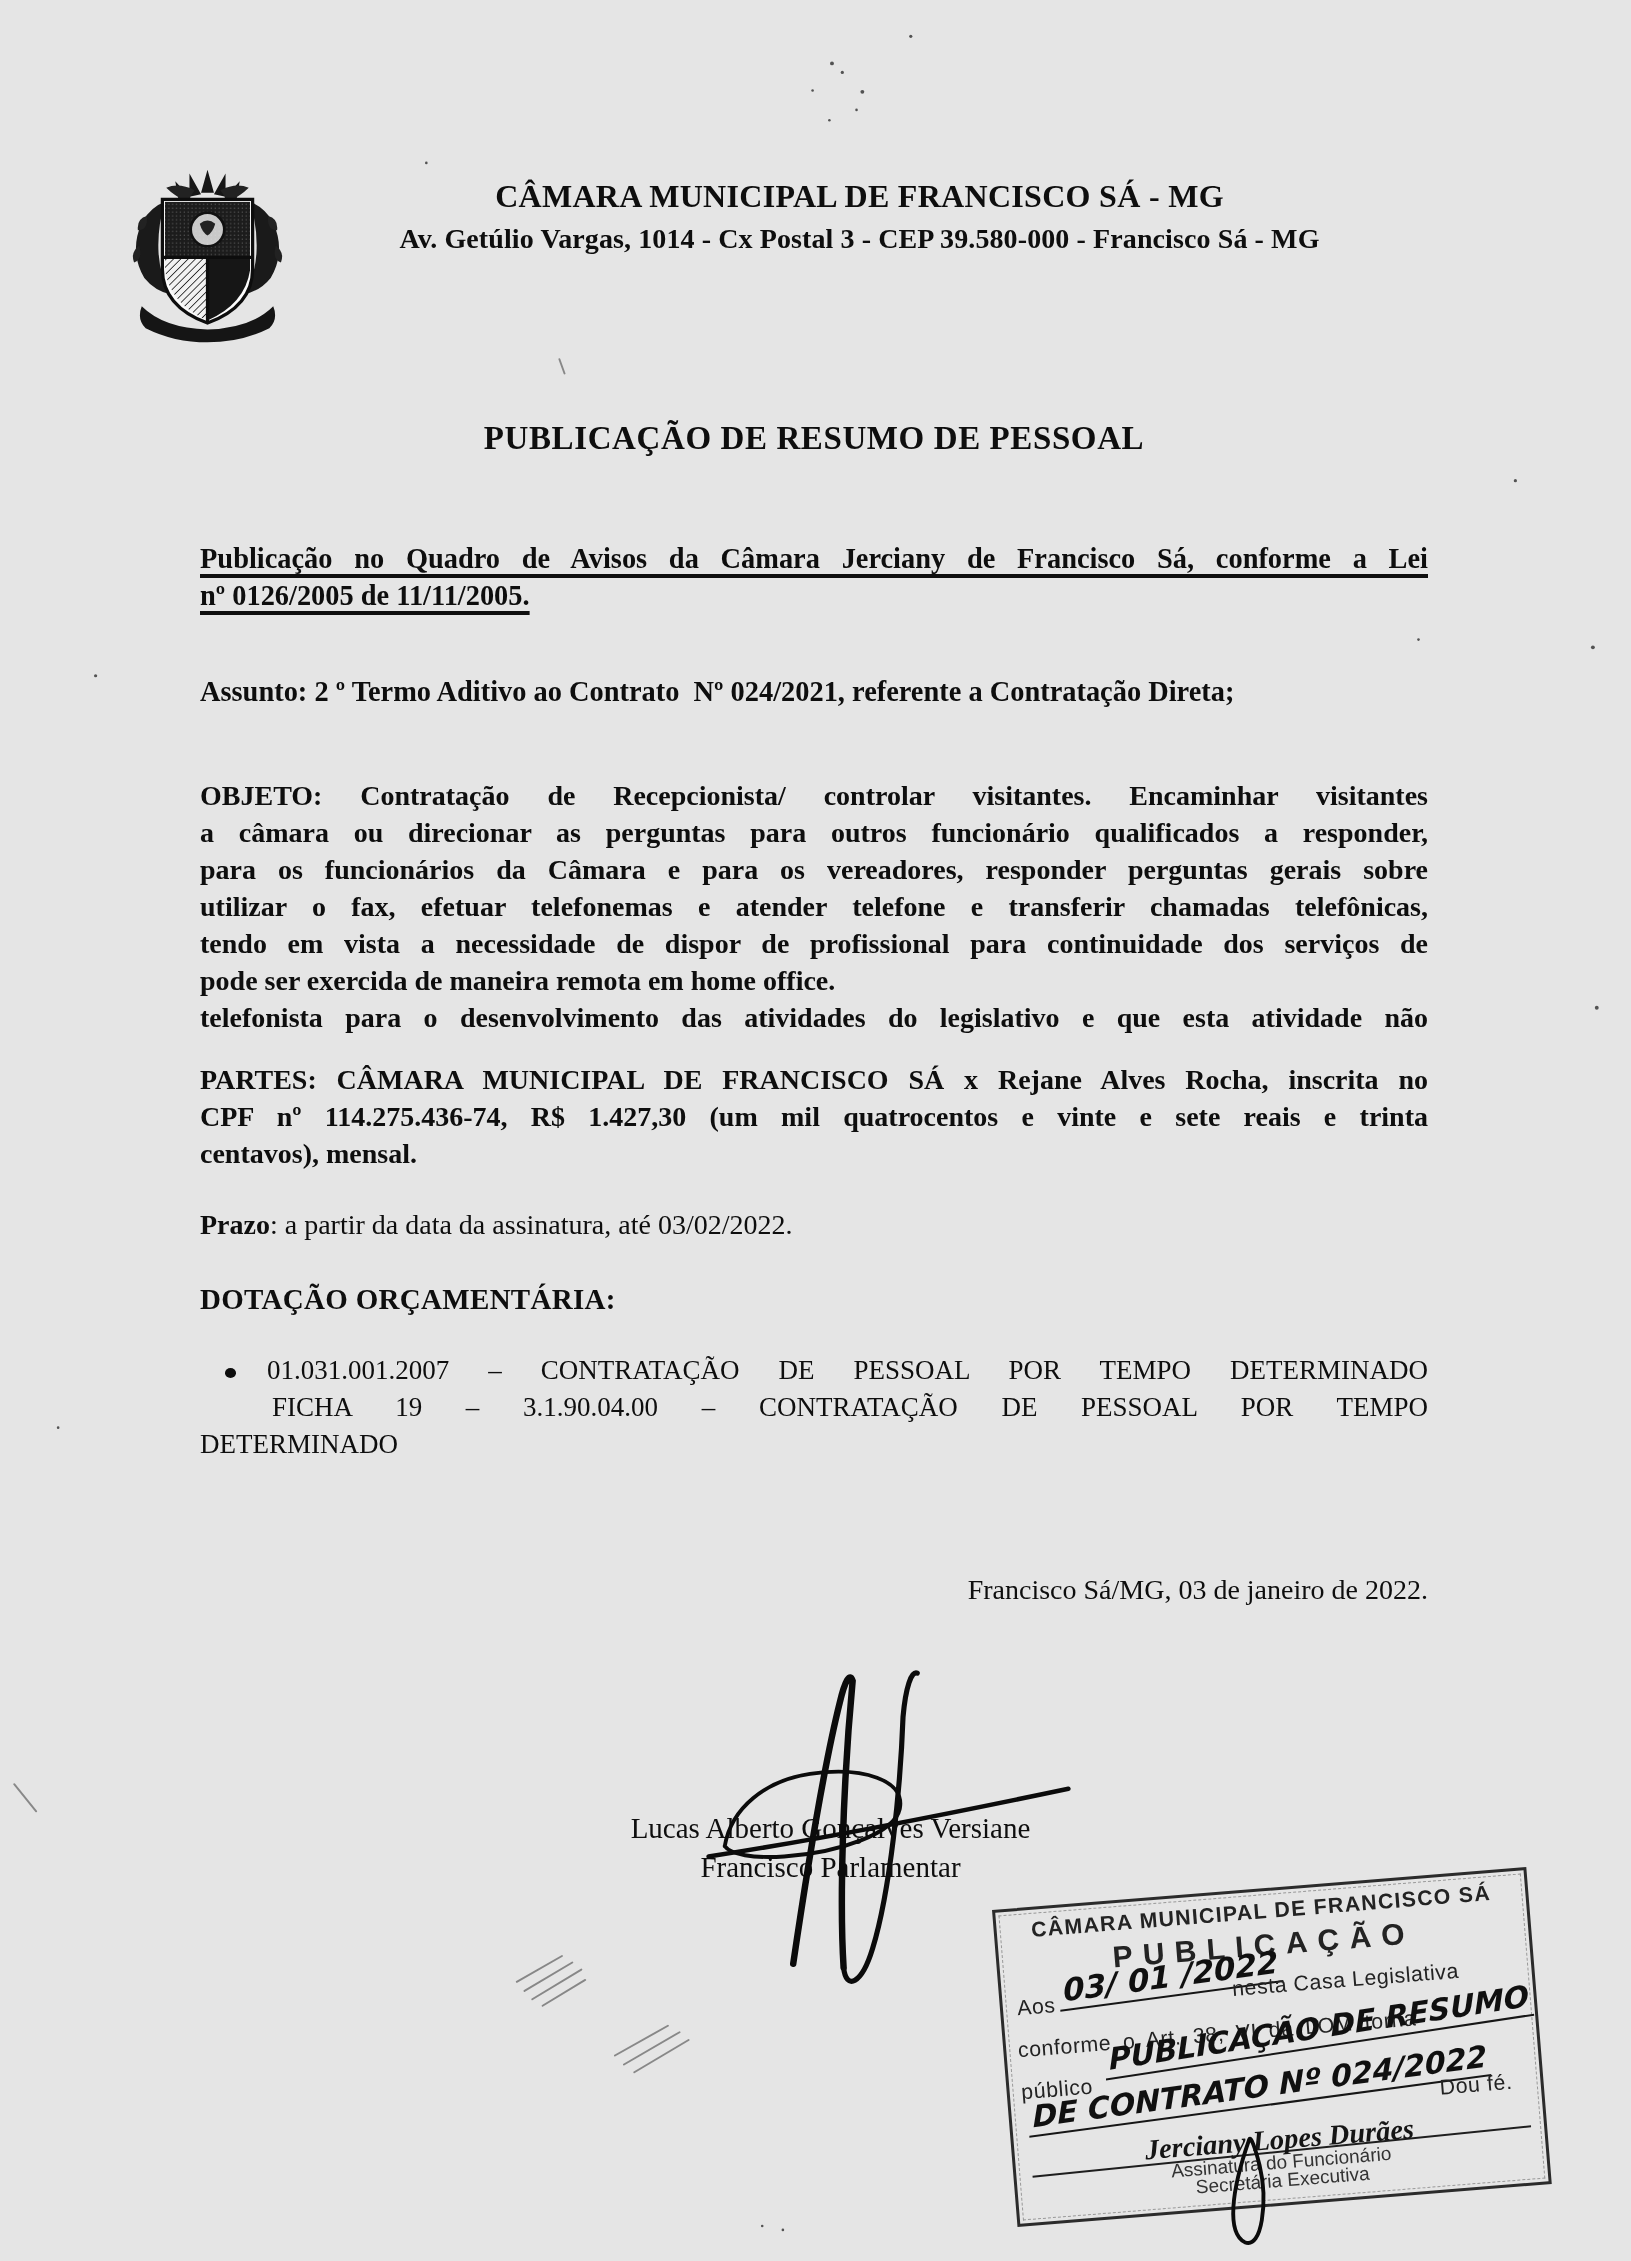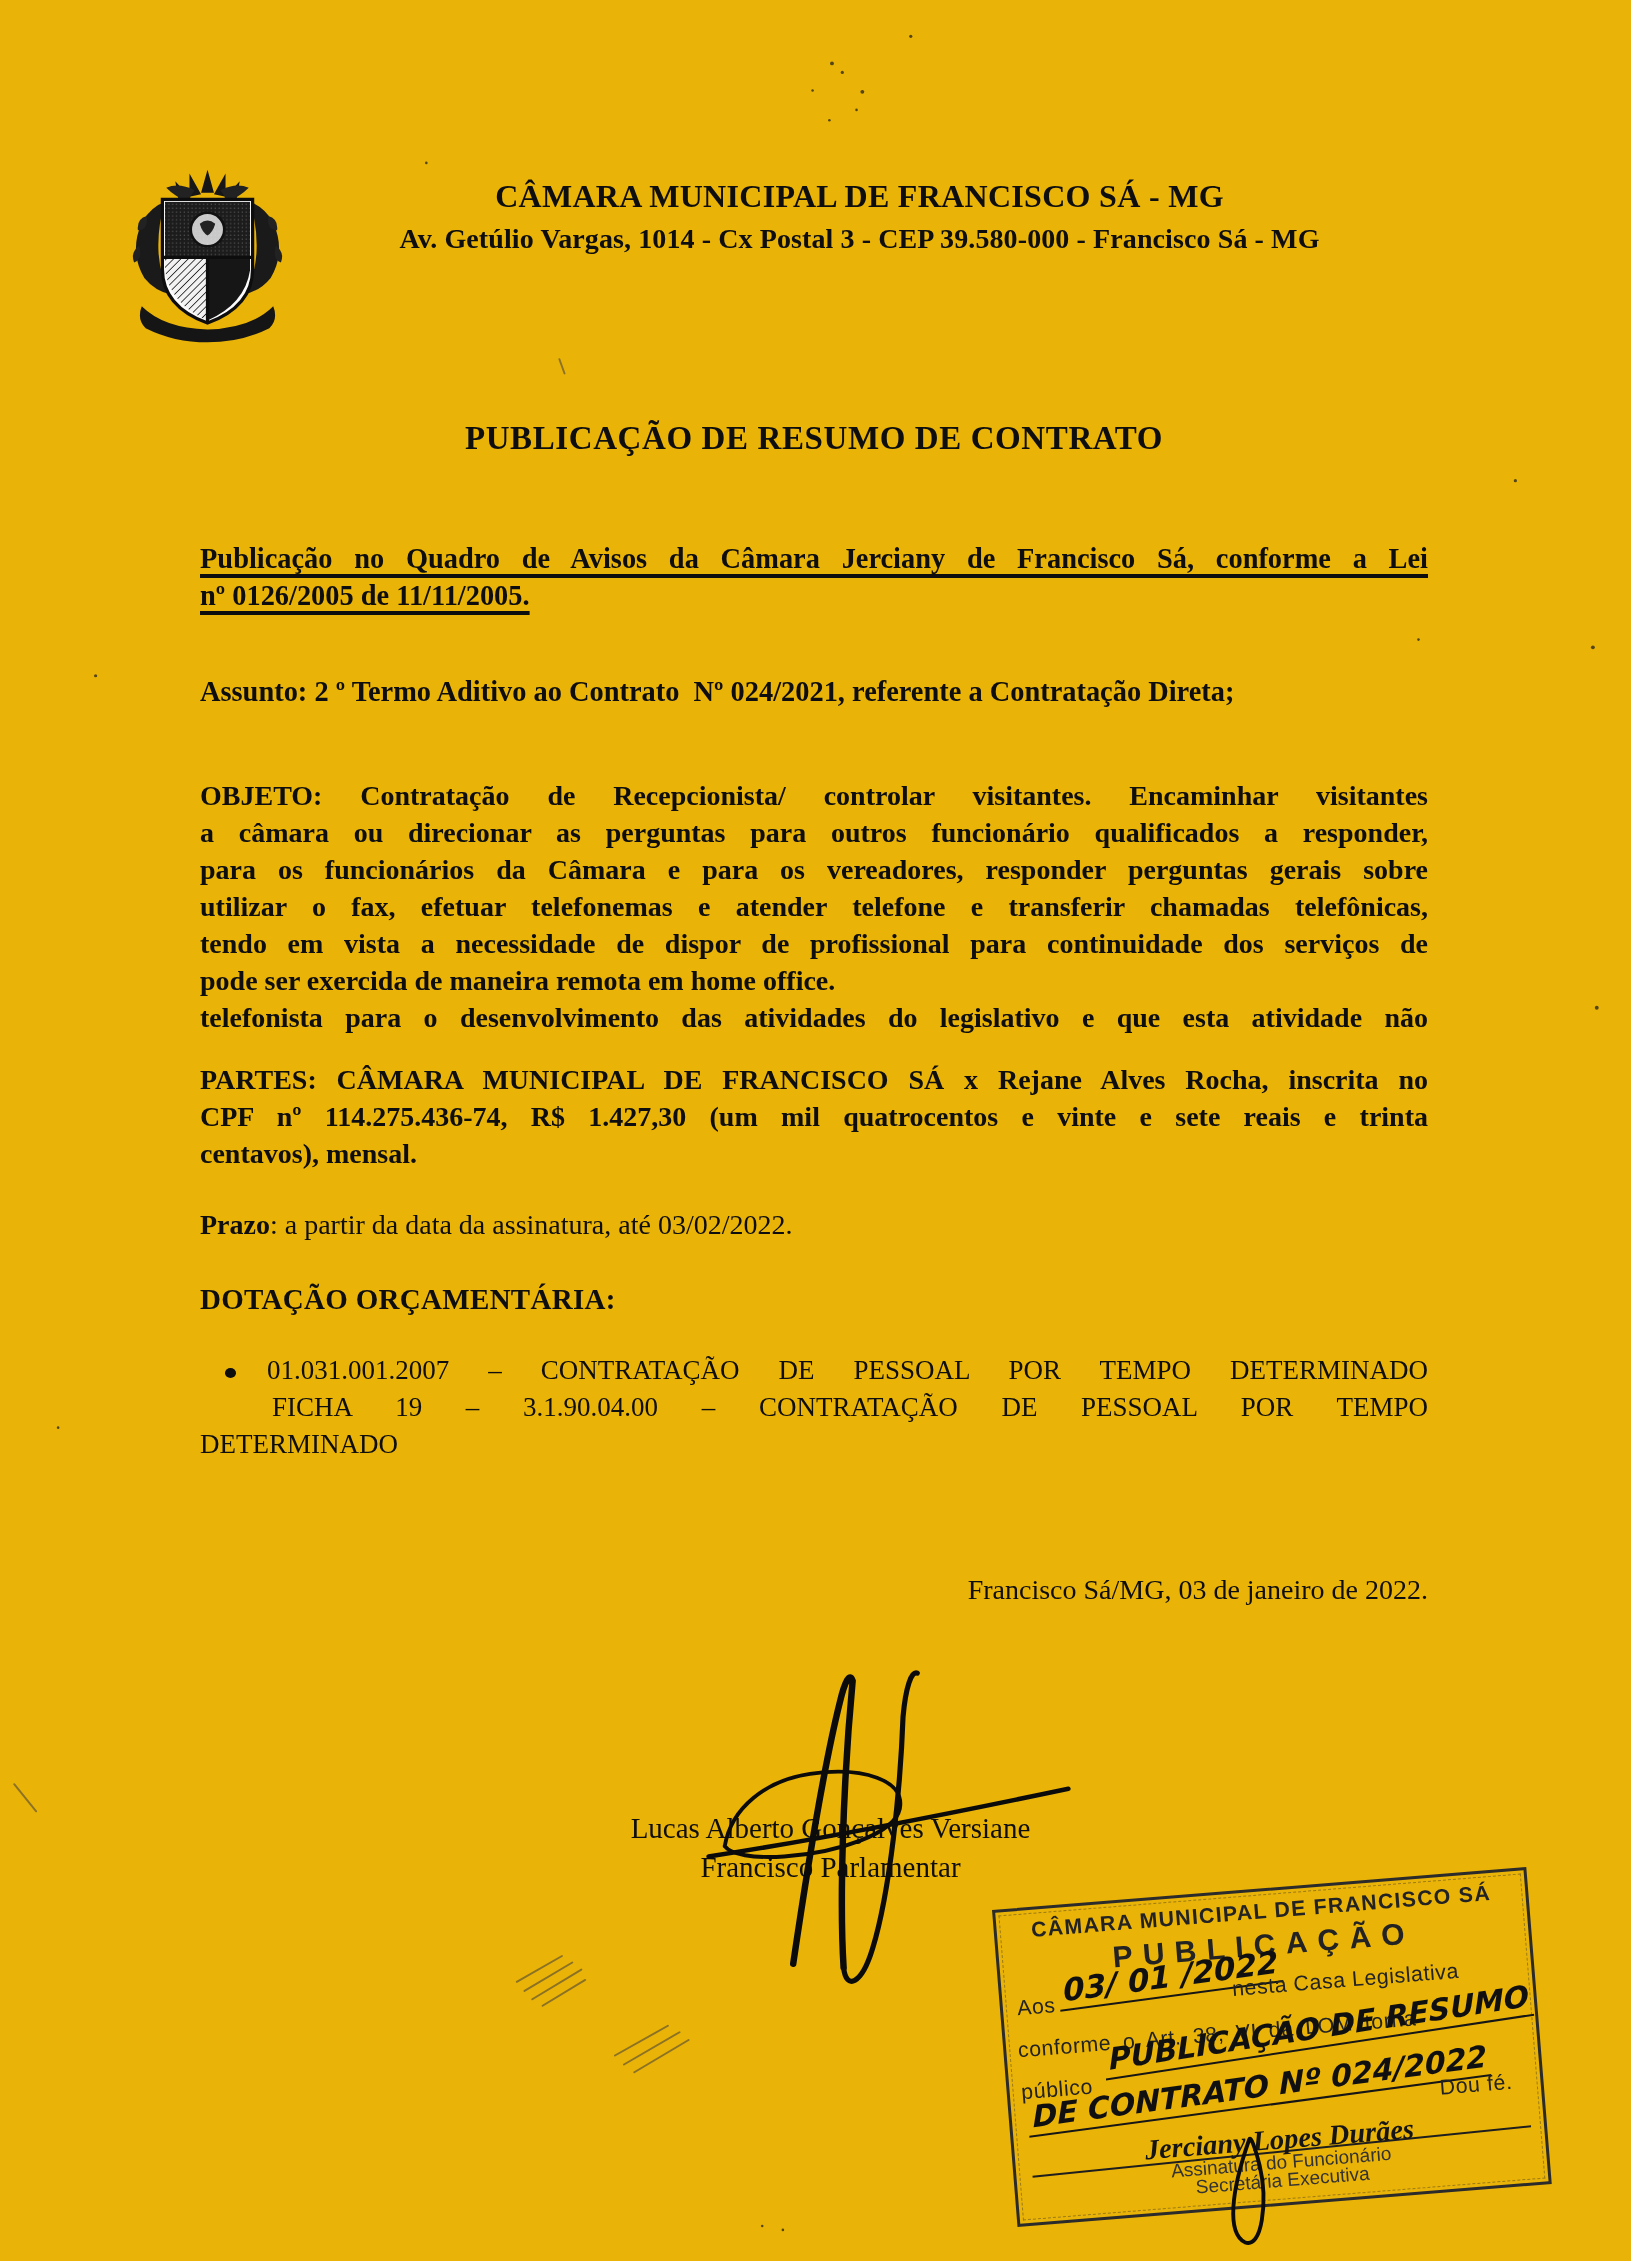--- a/index.html
+++ b/index.html
@@ -1,16 +1,16 @@
 <!DOCTYPE html>
 <html style="font-size:10.3px"><head>
 <meta charset="utf-8">
 <style>
   html,body{margin:0;padding:0;background:#888;}
-  .page{position:relative;width:1631px;height:2261px;background:#eab308;
+  .page{position:relative;width:1631px;height:2261px;background:#e5e5e5;
         font-family:"Liberation Serif",serif;color:#0e0e0e;overflow:hidden;}
   .abs{position:absolute;}
   
   .header-text{left:278px;top:178px;width:1163px;text-align:center;font-weight:bold;}
   .org-line{font-size:32px;letter-spacing:0.3px;}
   .addr-line{font-size:28px;margin-top:8.4px;letter-spacing:0.1px;}
   
   .doc-title{left:200px;top:420px;width:1228px;text-align:center;
              font-size:33px;font-weight:bold;letter-spacing:0.6px;}
   
@@ -86,21 +86,21 @@
     <line x1="60" y1="138" x2="196" y2="138" stroke="#0d0d0d" stroke-width="5"></line>
 
     <path d="M26 214 Q60 248 128 250 Q196 248 230 214 Q238 234 224 248 Q180 270 128 270 Q76 270 32 248 Q18 234 26 214 Z" fill="#151515"></path>
   </svg>
 
   <div class="abs header-text">
     <div class="org-line">CÂMARA MUNICIPAL DE FRANCISCO SÁ - MG</div>
     <div class="addr-line">Av. Getúlio Vargas, 1014 - Cx Postal 3 - CEP 39.580-000 - Francisco Sá - MG</div>
   </div>
 
-  <div class="abs doc-title">PUBLICAÇÃO DE RESUMO DE CONTRATO</div>
+  <div class="abs doc-title">PUBLICAÇÃO DE RESUMO DE PESSOAL</div>
 
   <div class="abs col notice">
     <div class="line jline">Publicação no Quadro de Avisos da Câmara Jerciany de Francisco Sá, conforme a Lei</div>
     <div class="line">nº 0126/2005 de 11/11/2005.</div>
   </div>
 
   <div class="abs col subject">Assunto: 2 º Termo Aditivo ao Contrato  Nº 024/2021, referente a Contratação Direta;</div>
 
   <div class="abs col objeto">
     <div class="line jline">OBJETO: Contratação de Recepcionista/ controlar visitantes. Encaminhar visitantes</div>

